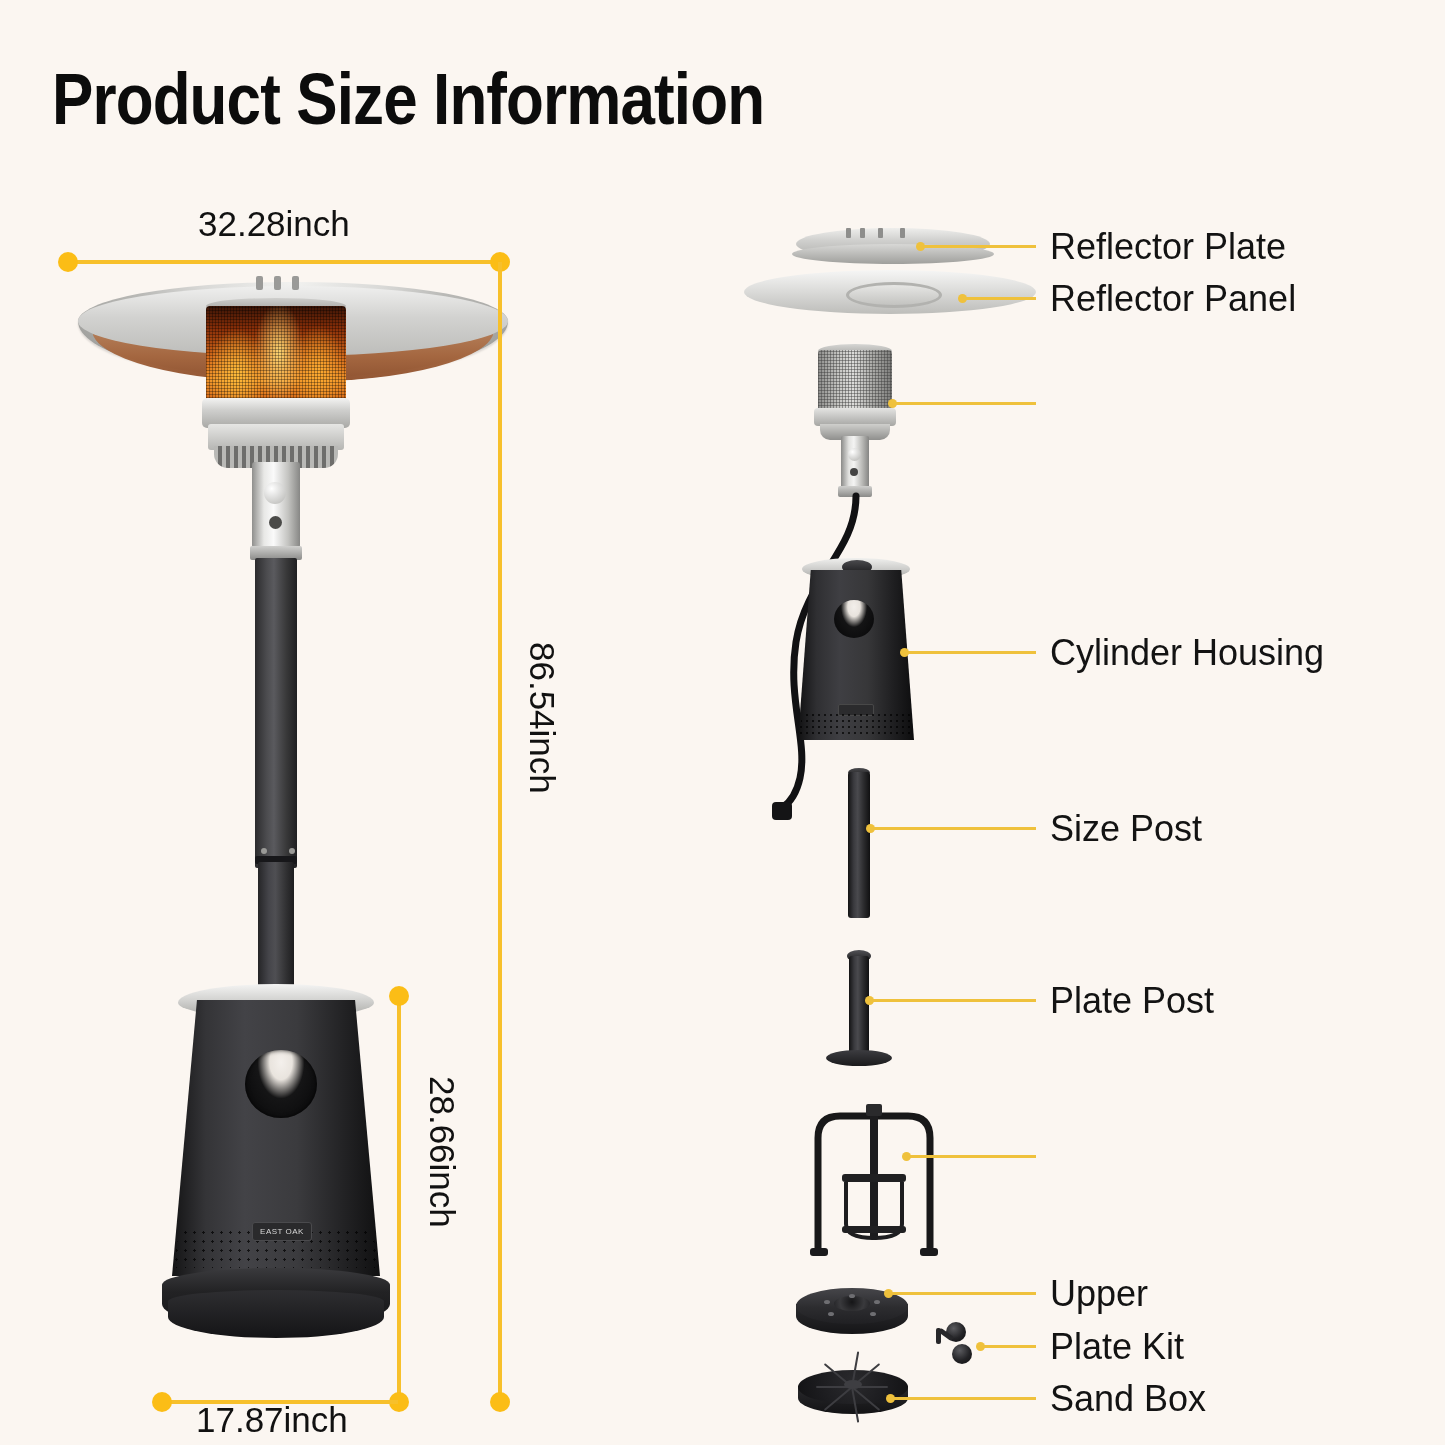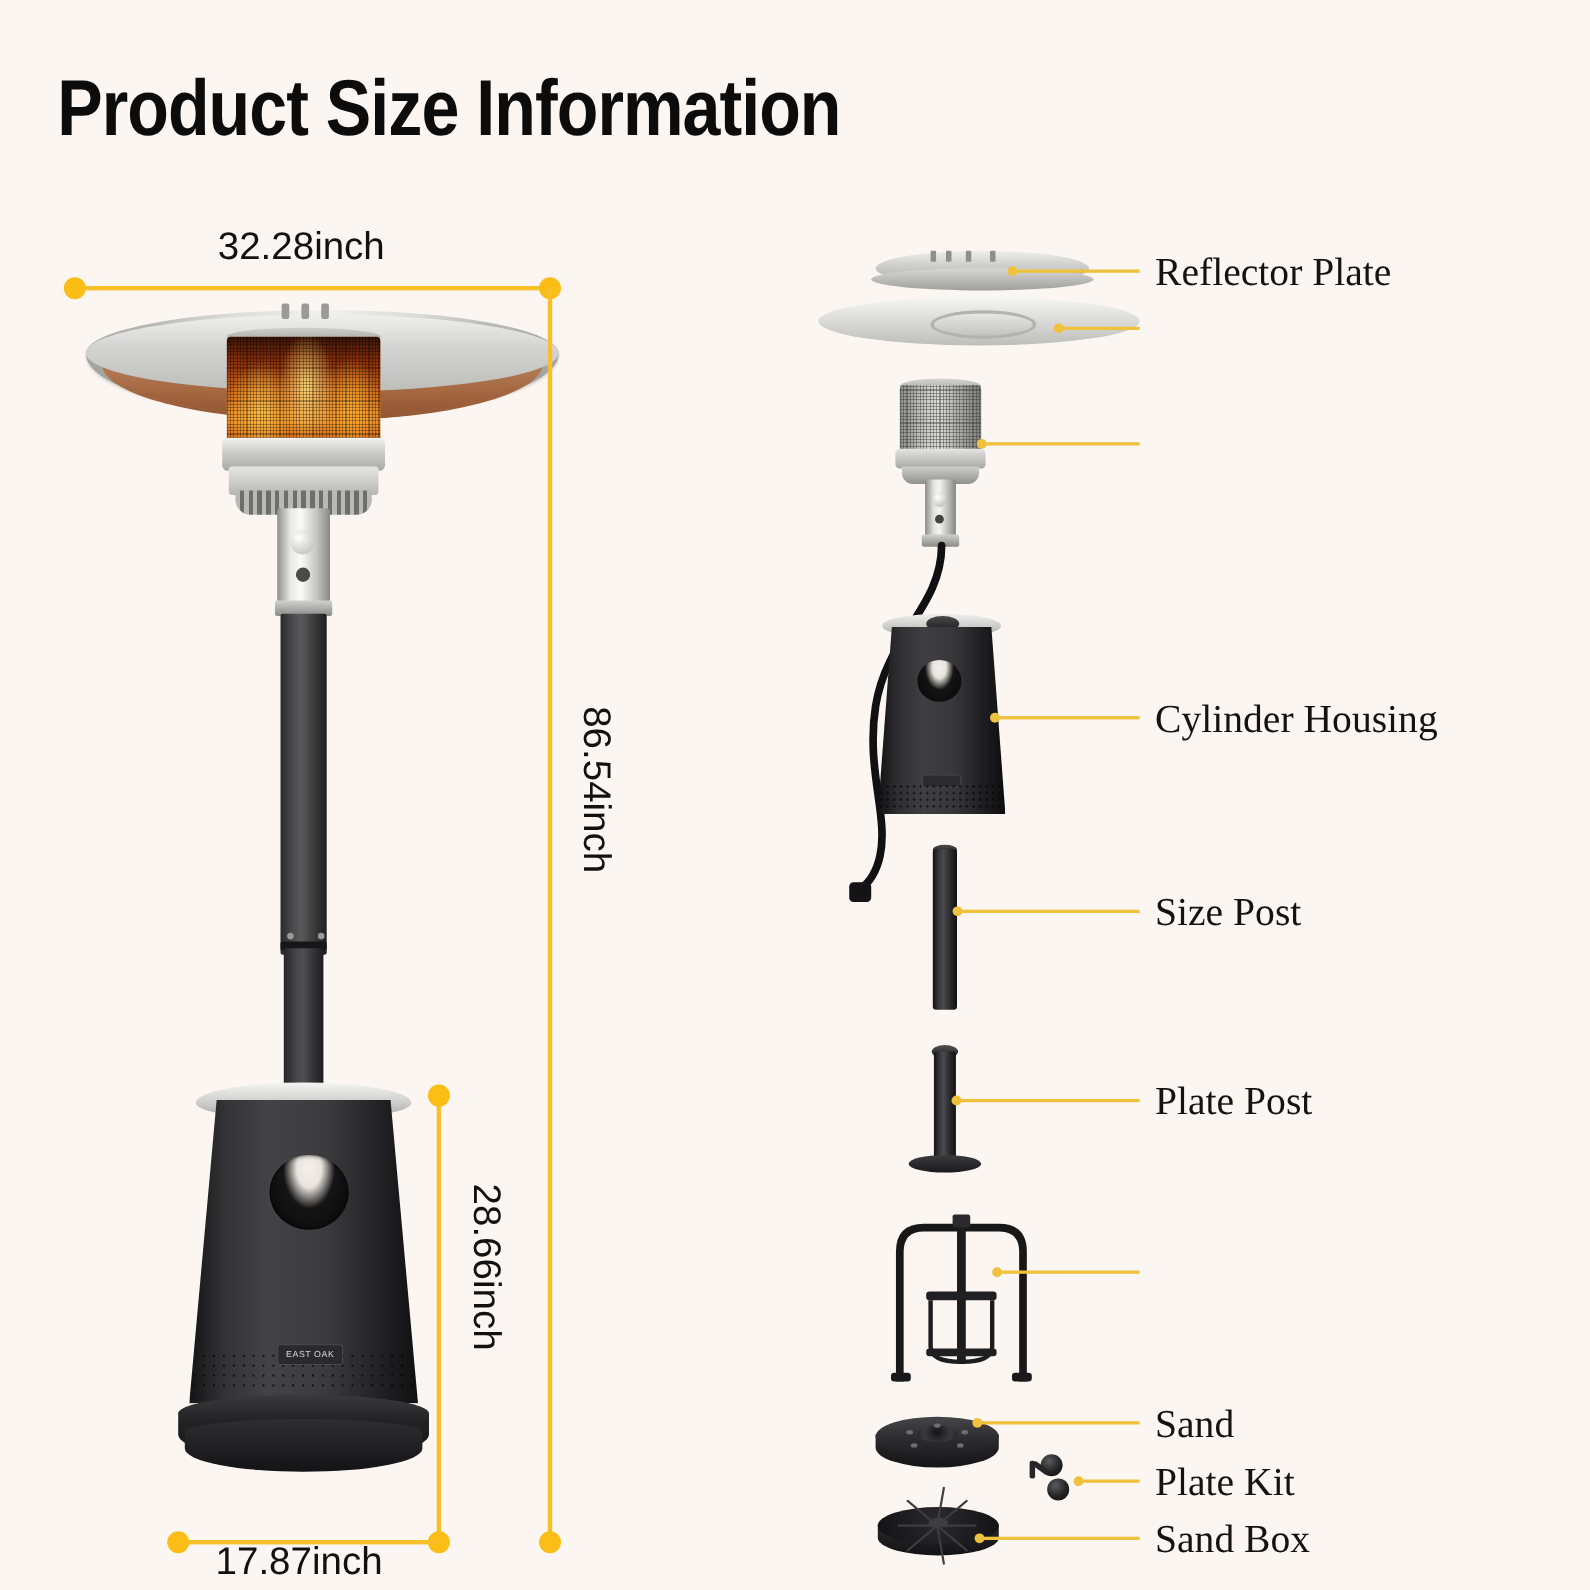--- a/index.html
+++ b/index.html
@@ -35,21 +35,21 @@
     position:absolute;font-size:35px;color:#111;white-space:nowrap;
     font-family:"Liberation Sans", sans-serif;
   }
   .dim-label.vert{transform:rotate(90deg);transform-origin:left top;}
 
   
   .leader{position:absolute;height:3px;background:#EFC13C;}
   .leader-dot{position:absolute;width:9px;height:9px;border-radius:50%;background:#EFC13C;}
   .part-label{
     position:absolute;font-size:36px;color:#131313;white-space:nowrap;
-    font-family:Liberation Serif, serif;letter-spacing:0px;
+    font-family:Liberation Sans, sans-serif;letter-spacing:0px;
   }
 
   
   .heater{position:absolute;left:0;top:0;}
 
   
   .dome{
     position:absolute;left:78px;top:282px;width:430px;height:96px;
     background:
       radial-gradient(ellipse 60% 120% at 50% 0%, #f2f2f0 0%, #d9d9d7 35%, #b9b9b6 60%, #9e9e9b 100%);
@@ -427,20 +427,21 @@
     </div>
   <div class="leader-dot" style="left:916px;top:242px;"></div>
   <div class="leader" style="left:920px;top:245px;width:116px;"></div>
   <div class="part-label" style="left:1050px;top:226px;">Reflector Plate</div>
 
   <div class="rp-panel"></div>
   <div class="rp-panel-dome"></div>
   <div class="rp-panel-ring"></div>
   <div class="leader-dot" style="left:958px;top:294px;"></div>
   <div class="leader" style="left:962px;top:297px;width:74px;"></div>
+  <div class="part-label" style="left:1050px;top:278px;">Reflector Panel</div>
 
   <div class="ba-mesh-top"></div>
   <div class="ba-mesh"></div>
   <div class="ba-collar"></div>
   <div class="ba-collar2"></div>
   <div class="ba-stem"></div>
   <div class="ba-knob"></div>
   <div class="ba-dot"></div>
   <div class="ba-nut"></div>
   <svg class="hose" viewBox="0 0 106 330">
@@ -491,21 +492,21 @@
   <div class="bs-hub"></div>
   <div class="bs-holes">
     <i style="left:28px;top:12px;"></i>
       <i style="left:78px;top:12px;"></i>
     <i style="left:32px;top:24px;"></i>
       <i style="left:74px;top:24px;"></i>
     <i style="left:53px;top:6px;"></i>
   </div>
   <div class="leader-dot" style="left:884px;top:1289px;"></div>
   <div class="leader" style="left:888px;top:1292px;width:148px;"></div>
-  <div class="part-label" style="left:1050px;top:1273px;">Sand</div>
+  <div class="part-label" style="left:1050px;top:1273px;">Upper</div>
 
   <div class="wk">
     <div class="wk-w" style="left:12px;top:0px;"></div>
     <div class="wk-w" style="left:18px;top:22px;"></div>
     <div class="wk-bar" style="left:4px;top:10px;width:16px;height:5px;transform:rotate(36deg);"></div>
     <div class="wk-bar" style="left:2px;top:6px;width:5px;height:16px;"></div>
   </div>
   <div class="leader-dot" style="left:976px;top:1342px;"></div>
   <div class="leader" style="left:980px;top:1345px;width:56px;"></div>
   <div class="part-label" style="left:1050px;top:1326px;">Plate Kit</div>

